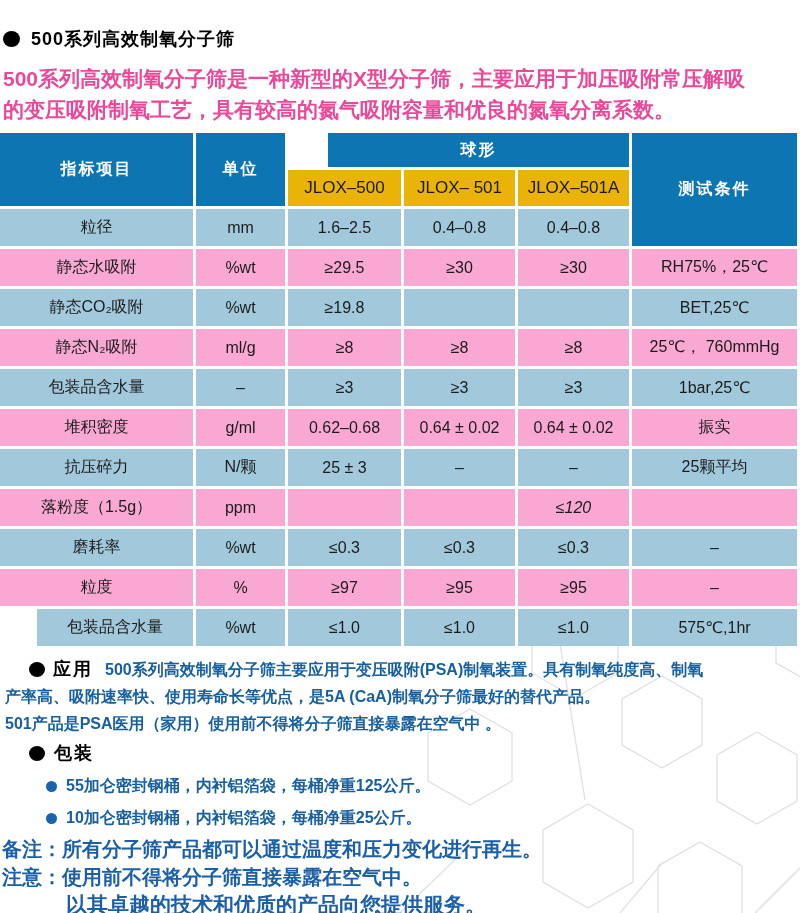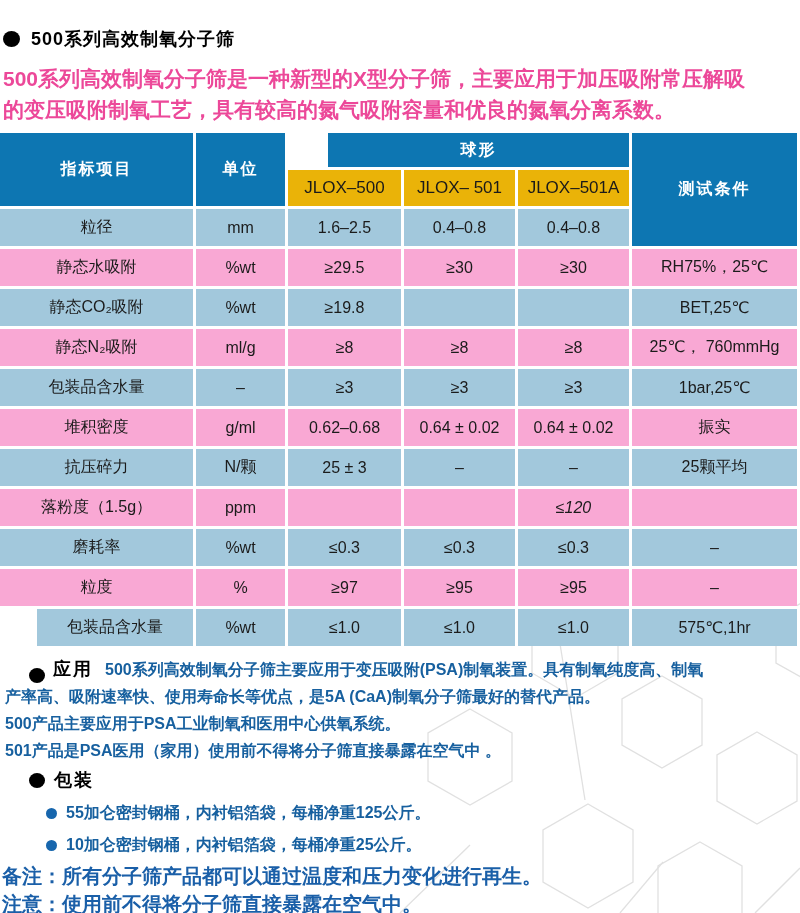--- a/index.html
+++ b/index.html
@@ -36,21 +36,21 @@
   .c-item{grid-column:1;grid-row:1/3;}
   .c-unit{grid-column:2;grid-row:1/3;}
   .c-shape{grid-column:3/6;grid-row:1;margin-left:40px;}
   .c-cond{grid-column:6;grid-row:1/4;}
   .c-m0{grid-column:3;grid-row:2;}
   .c-m1{grid-column:4;grid-row:2;}
   .c-m2{grid-column:5;grid-row:2;}
 
   
   .application{margin:10px 0 0 5px;color:#17609f;font-size:16px;font-weight:bold;line-height:27px;}
-  .app-first{display:flex;align-items:flex-end;gap:8px;}
+  .app-first{display:flex;align-items:center;gap:8px;}
   .bullet-black-sm{width:16px;height:15px;border-radius:50%;background:#000;flex:0 0 auto;margin-left:24px;}
   .app-heading{font-size:18px;font-weight:bold;color:#000;letter-spacing:2px;margin-right:4px;}
 
   
   .packaging{margin:4px 0 0 5px;}
   .pack-heading-row{display:flex;align-items:center;gap:9px;font-family:Liberation Serif, serif;}
   .pack-heading{font-size:18px;font-weight:bold;color:#000;letter-spacing:2px;}
   .pack-item{display:flex;align-items:center;gap:9px;margin:10px 0 0 41px;
              color:#17609f;font-size:16px;font-weight:bold;line-height:22px;}
   .bullet-blue{width:11px;height:11px;border-radius:50%;background:#1766ad;flex:0 0 auto;}
@@ -167,21 +167,20 @@
       <div class="cell row-med" style="grid-area: 13 / 6;">575℃,1hr</div>
     </div>
 
   <div class="application">
     <div class="app-first">
       <span class="bullet-black-sm"></span>
       <span class="app-heading">应用</span>
       <span>500系列高效制氧分子筛主要应用于变压吸附(PSA)制氧装置。具有制氧纯度高、制氧</span>
     </div>
     <div>产率高、吸附速率快、使用寿命长等优点，是5A (CaA)制氧分子筛最好的替代产品。</div>
-    <div>500产品主要应用于PSA工业制氧和医用中心供氧系统。</div>
     <div>501产品是PSA医用（家用）使用前不得将分子筛直接暴露在空气中 。</div>
   </div>
 
   <div class="packaging">
     <div class="pack-heading-row">
       <span class="bullet-black-sm"></span>
       <span class="pack-heading">包装</span>
     </div>
     <div class="pack-item">
       <span class="bullet-blue"></span>

